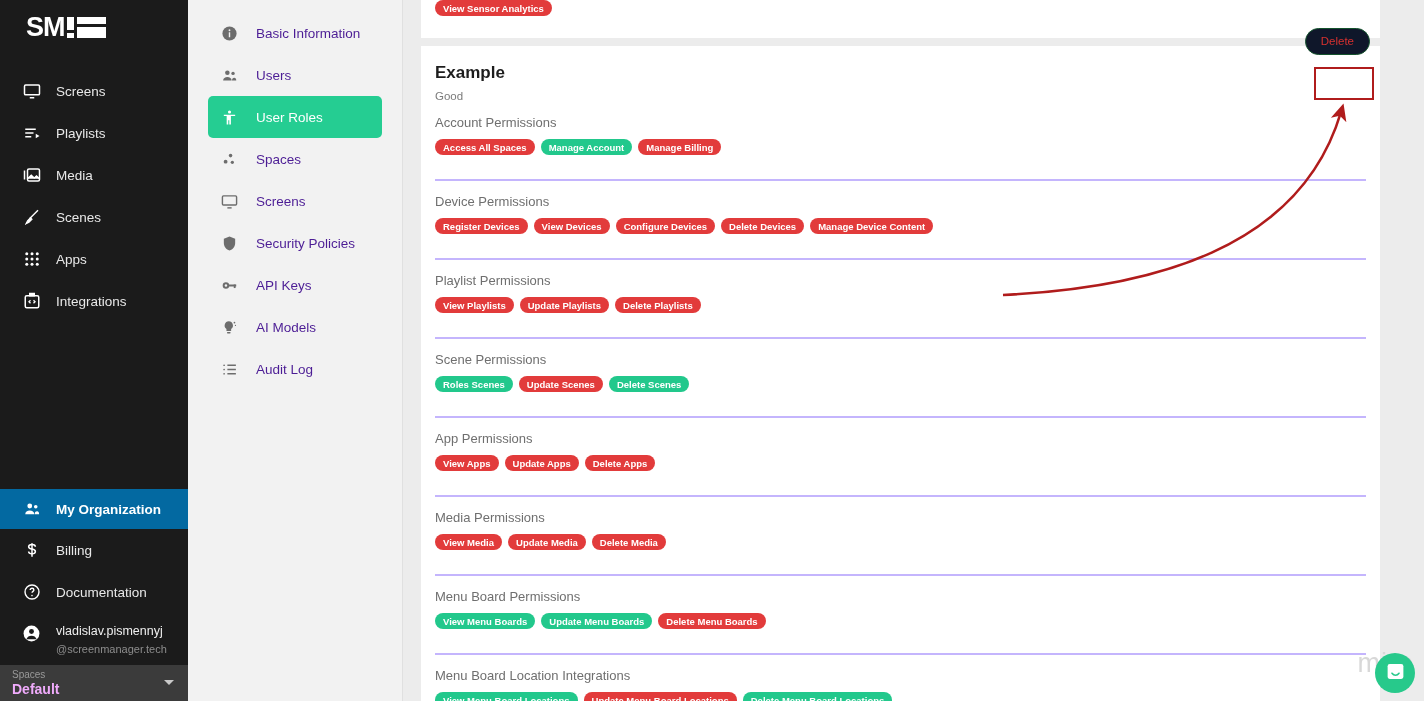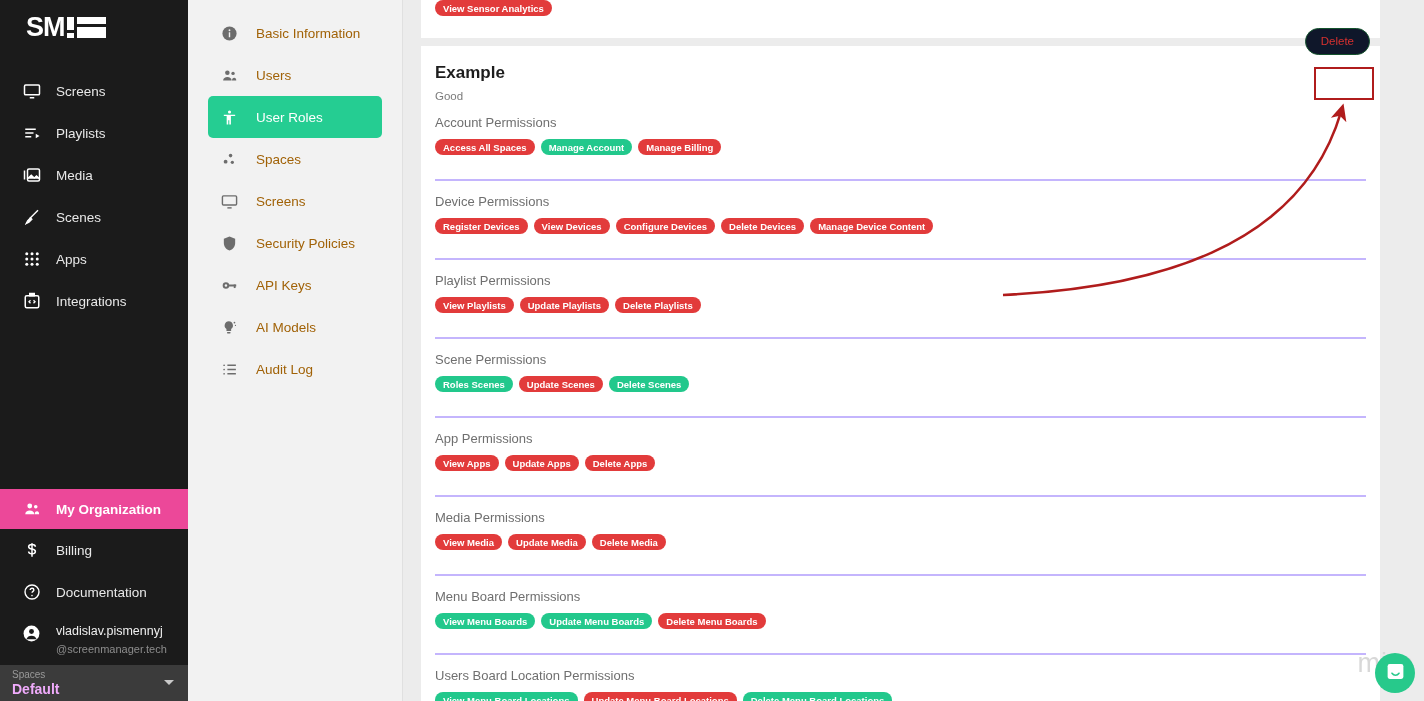--- a/index.html
+++ b/index.html
@@ -43,21 +43,21 @@
   .rail-item {
     display: flex; align-items: center;
     height: 42px; padding-left: 22px;
     color: #e8e8e8; font-size: 13.5px;
     cursor: pointer; gap: 15px;
   }
   .rail-item .ico { width: 19px; height: 19px; display:flex; align-items:center; justify-content:center; flex: 0 0 19px; }
   .rail-item .ico svg { display: block; }
   .rail-spacer { flex: 1 1 auto; }
   .rail-item.active-org {
-    background: #ec4899; font-weight: 700; color: #fff;
+    background: #0369a1; font-weight: 700; color: #fff;
     height: 40px;
   }
   .rail-user { display: flex; align-items: flex-start; padding-left: 22px; gap: 15px; height: 52px; padding-top: 8px; cursor: pointer;}
   .rail-user .ico { width: 19px; flex: 0 0 19px; padding-top: 3px; }
   .ru-name { color: #efefef; font-size: 12.5px; line-height: 15px; }
   .ru-sub { color: #8d8d8d; font-size: 11px; line-height: 14px; }
 
   .spaces-box {
     background: #3b3b3b; height: 36px;
     padding: 4px 14px 0 12px; position: relative; cursor: pointer;
@@ -74,21 +74,21 @@
   
   .settings-rail {
     width: 215px; flex: 0 0 215px; height: 701px;
     background: #f2f2f2; border-right: 1px solid #e0e0e0;
     padding-top: 12px;
   }
   .s-item {
     display: flex; align-items: center; gap: 17px;
     height: 42px; margin: 0 20px 0 20px;
     padding-left: 12px; border-radius: 5px;
-    color: #a16207; font-size: 13.5px; cursor: pointer;
+    color: #4c1d95; font-size: 13.5px; cursor: pointer;
   }
   .s-item .ico { width: 19px; flex: 0 0 19px; display:flex; align-items:center; justify-content:center; color:#6d6d6d;}
   .s-item.active { background: #25cd92; color: #fff; }
   .s-item.active .ico { color: #fff; }
 
   
   .main {
     flex: 1 1 auto; height: 701px; background: #ececec;
     overflow: hidden; position: relative;
     padding: 0 44px 0 18px;
@@ -437,21 +437,21 @@
           </div>
           <div class="perm-section">
             <div class="perm-head">Menu Board Permissions</div>
             <div class="pill-row">
               <span class="pill allow">View Menu Boards</span>
               <span class="pill allow">Update Menu Boards</span>
               <span class="pill deny">Delete Menu Boards</span>
             </div>
           </div>
           <div class="perm-section">
-            <div class="perm-head">Users Board Location Permissions</div>
+            <div class="perm-head">Menu Board Location Integrations</div>
             <div class="pill-row">
               <span class="pill allow">View Menu Board Locations</span>
               <span class="pill deny">Update Menu Board Locations</span>
               <span class="pill allow">Delete Menu Board Locations</span>
             </div>
           </div>
         </div>
     </div>
 
     <button class="delete-btn">Delete</button>

